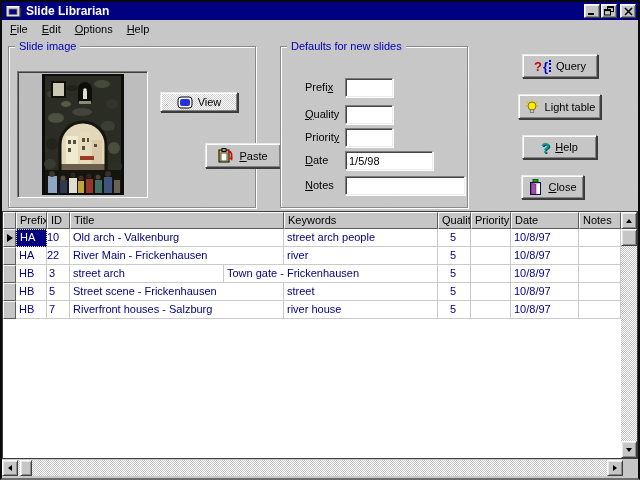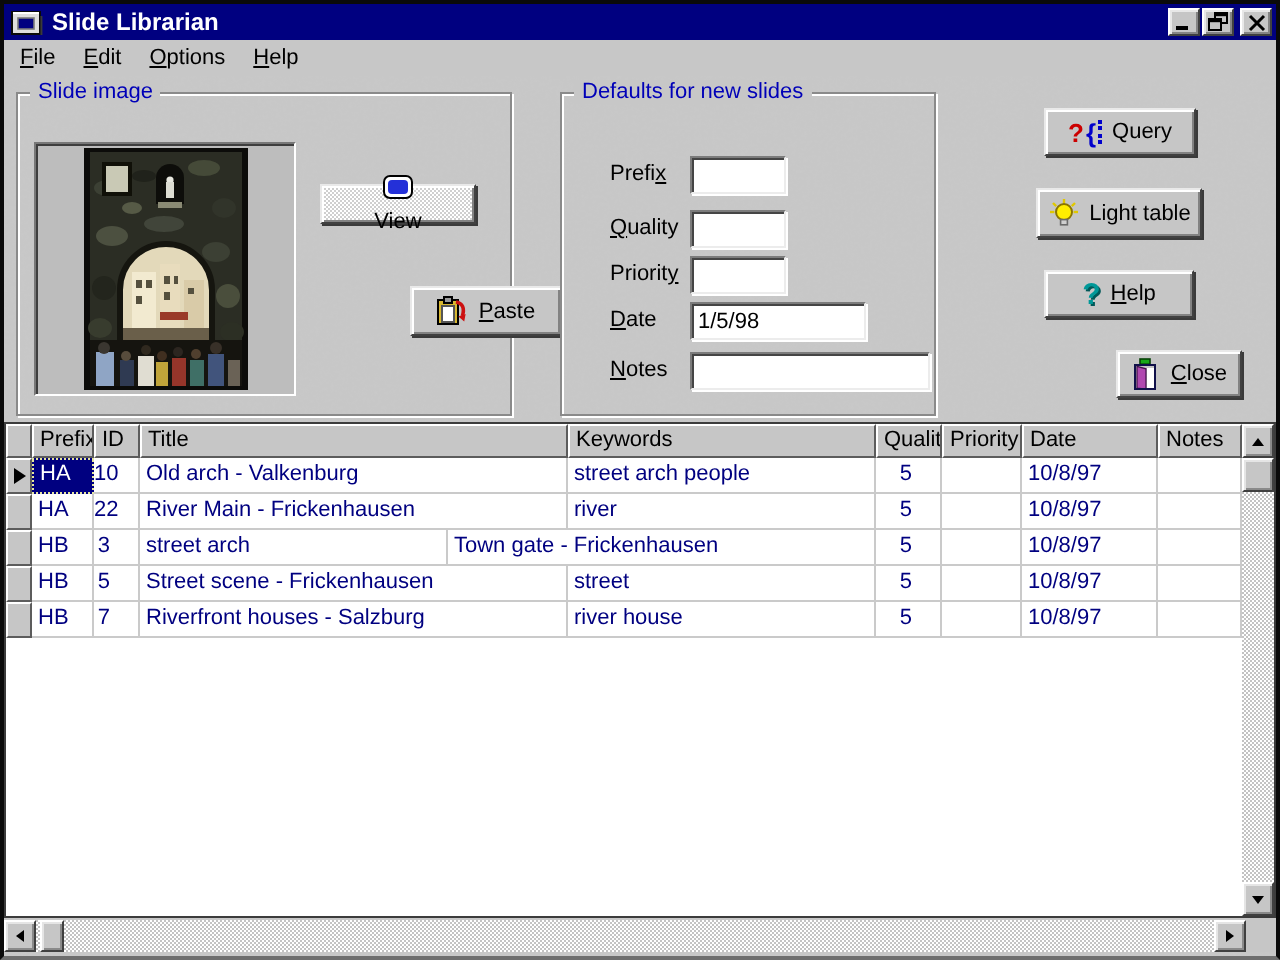--- a/index.html
+++ b/index.html
@@ -175,21 +175,21 @@
           <rect x="44" y="105" width="7" height="14" fill="#96352a"></rect>
             <circle cx="47" cy="102" r="2.5" fill="#2c2620"></circle>
           <rect x="53" y="106" width="7" height="13" fill="#3f6f66"></rect>
             <circle cx="56" cy="103" r="2.5" fill="#503f2e"></circle>
           <rect x="62" y="103" width="8" height="16" fill="#41547c"></rect>
             <circle cx="66" cy="100" r="3" fill="#383028"></circle>
           <rect x="72" y="106" width="6" height="13" fill="#6a6256"></rect>
         </svg>
       </div>
 
-      <div class="btn view-btn" style="left:151px; top:45px; width:78px; height:20px;flex-direction:column;">
+      <div class="btn view-btn" style="left:151px; top:45px; width:78px; height:20px;">
         <span class="ic">
           <svg width="16" height="13" viewBox="0 0 16 13">
               <rect x="1" y="1" width="14" height="11" rx="3" fill="#fff" stroke="#000"></rect>
               <rect x="3" y="3" width="10" height="7" rx="2" fill="#2430d8"></rect>
             </svg>
         </span>
         <span><span>View</span><span class="u"></span><span></span></span>
       </div>
 
       <div class="btn" style="left:152px; top:96px; width:76px; height:25px;margin-left:44px;">
@@ -249,21 +249,21 @@
         </svg>
       </span>
       <span><span>Light table</span><span class="u"></span><span></span></span>
     </div>
 
     <div class="btn" style="left:520px; top:97px; width:75px; height:24px;">
       <span class="ic help-ic">?</span>
       <span><span></span><span class="u">H</span><span>elp</span></span>
     </div>
 
-    <div class="btn" style="left:519px; top:137px; width:63px; height:24px;margin-left:37px;">
+    <div class="btn" style="left:519px; top:137px; width:63px; height:24px;">
       <span class="ic">
         <svg width="15" height="16" viewBox="0 0 15 16">
           <rect x="5" y="0.5" width="5" height="2.6" fill="#18a818" stroke="#064006" stroke-width="0.8"></rect>
           <rect x="2.5" y="3.5" width="10" height="12" fill="none" stroke="#10104a"></rect>
           <polygon points="3.5,4.2 8,5.4 8,15.5 3.5,15" fill="#b048b0" stroke="#40104a" stroke-width="0.6"></polygon>
           <rect x="8.5" y="5" width="3.5" height="10" fill="#ffffff"></rect>
           <rect x="3.5" y="15" width="9.5" height="1" fill="#10104a"></rect>
         </svg>
       </span>
       <span><span></span><span class="u">C</span><span>lose</span></span>

